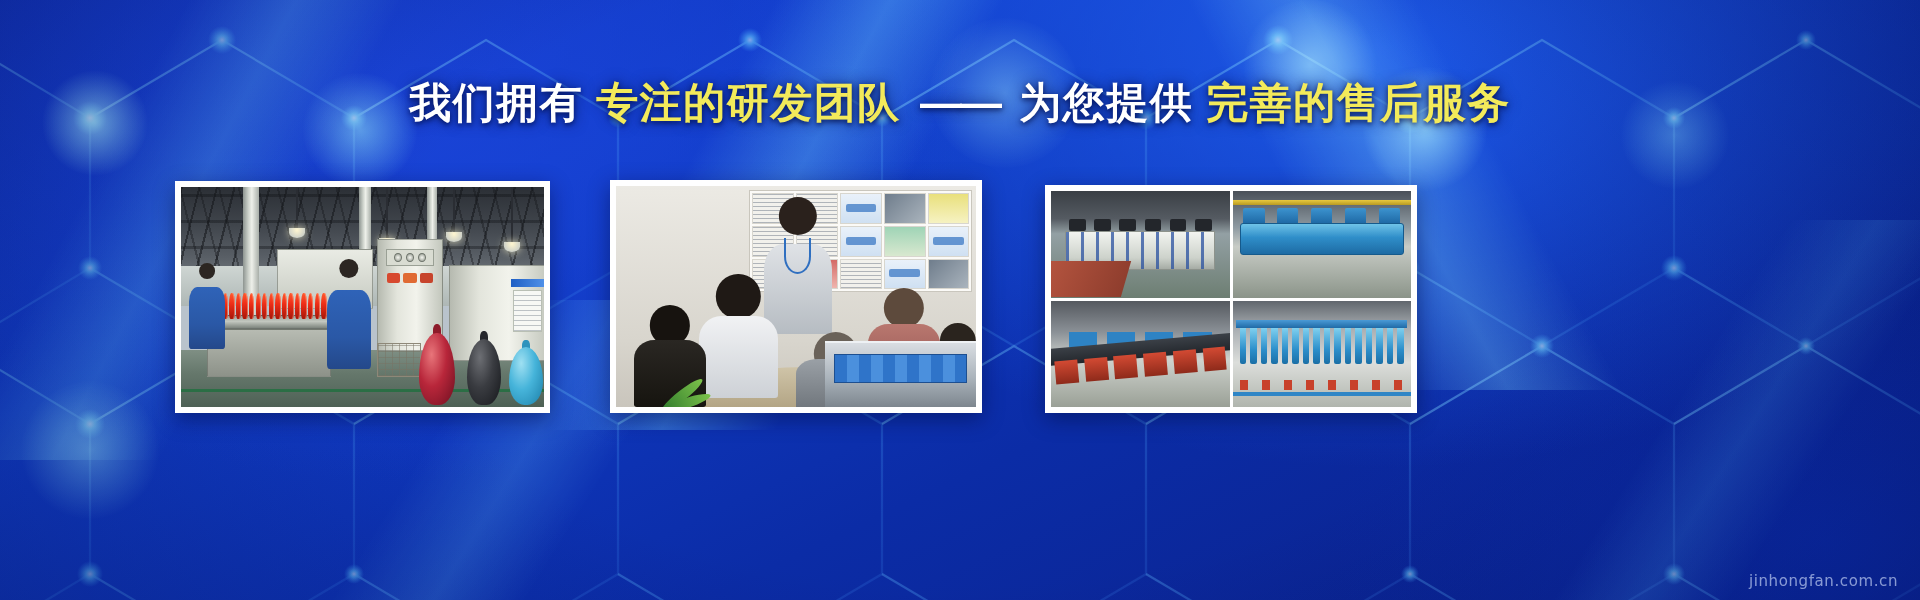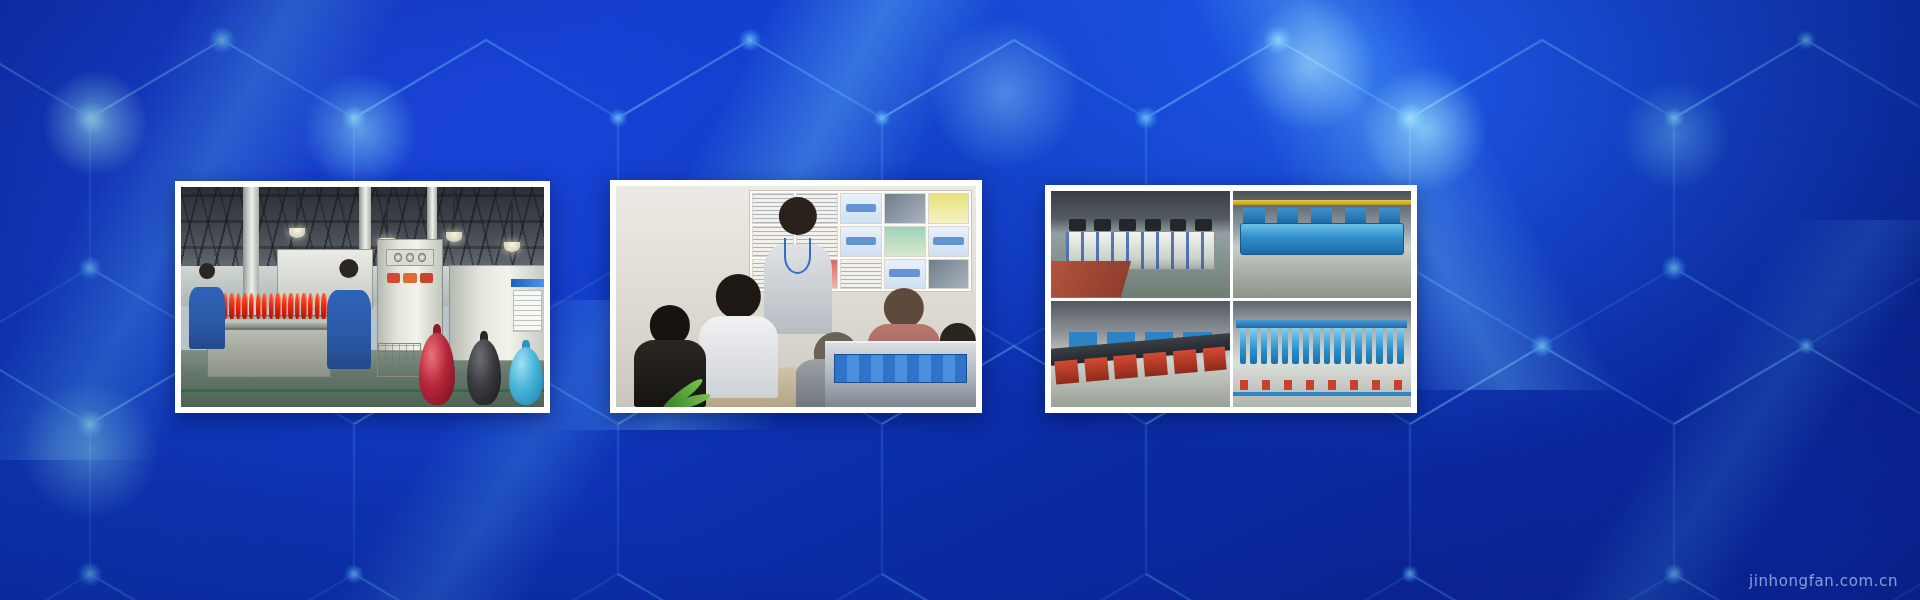--- a/index.html
+++ b/index.html
@@ -443,20 +443,27 @@
     <div class="glow" style="left:300px; top:70px;  width:120px; height:120px; background:radial-gradient(circle,rgba(130,215,255,.60),rgba(60,150,255,0) 68%);"></div>
     <div class="glow" style="left:1360px;top:64px;  width:130px; height:130px; background:radial-gradient(circle,rgba(150,225,255,.68),rgba(60,150,255,0) 68%);"></div>
     <div class="glow" style="left:1240px;top:0px;   width:140px; height:130px; background:radial-gradient(circle,rgba(160,230,255,.55),rgba(60,150,255,0) 70%);"></div>
     <div class="glow" style="left:20px;  top:380px; width:140px; height:140px; background:radial-gradient(circle,rgba(130,210,255,.52),rgba(60,150,255,0) 70%);"></div>
     <div class="glow" style="left:1620px;top:80px;  width:110px; height:110px; background:radial-gradient(circle,rgba(120,200,255,.42),rgba(60,150,255,0) 70%);"></div>
     <div class="glow" style="left:930px; top:18px;  width:150px; height:150px; background:radial-gradient(circle,rgba(150,225,255,.40),rgba(60,150,255,0) 72%);"></div>
 
     <div class="vig"></div>
   </div>
 
+  <div id="headline">
+    <span class="w">我们拥有</span>
+    <span class="y">专注的研发团队</span>
+    <span class="dash">——</span>
+    <span class="w">为您提供</span>
+    <span class="y">完善的售后服务</span>
+  </div>
 
   <div id="photos">
 
     <div class="frame" id="frame-left">
       <div class="inner">
         <div class="ph">
           <div class="lf-roof"></div>
           <div class="lf-truss"></div>
           <div class="lf-wallfar"></div>
           <div class="lf-floor"></div>

